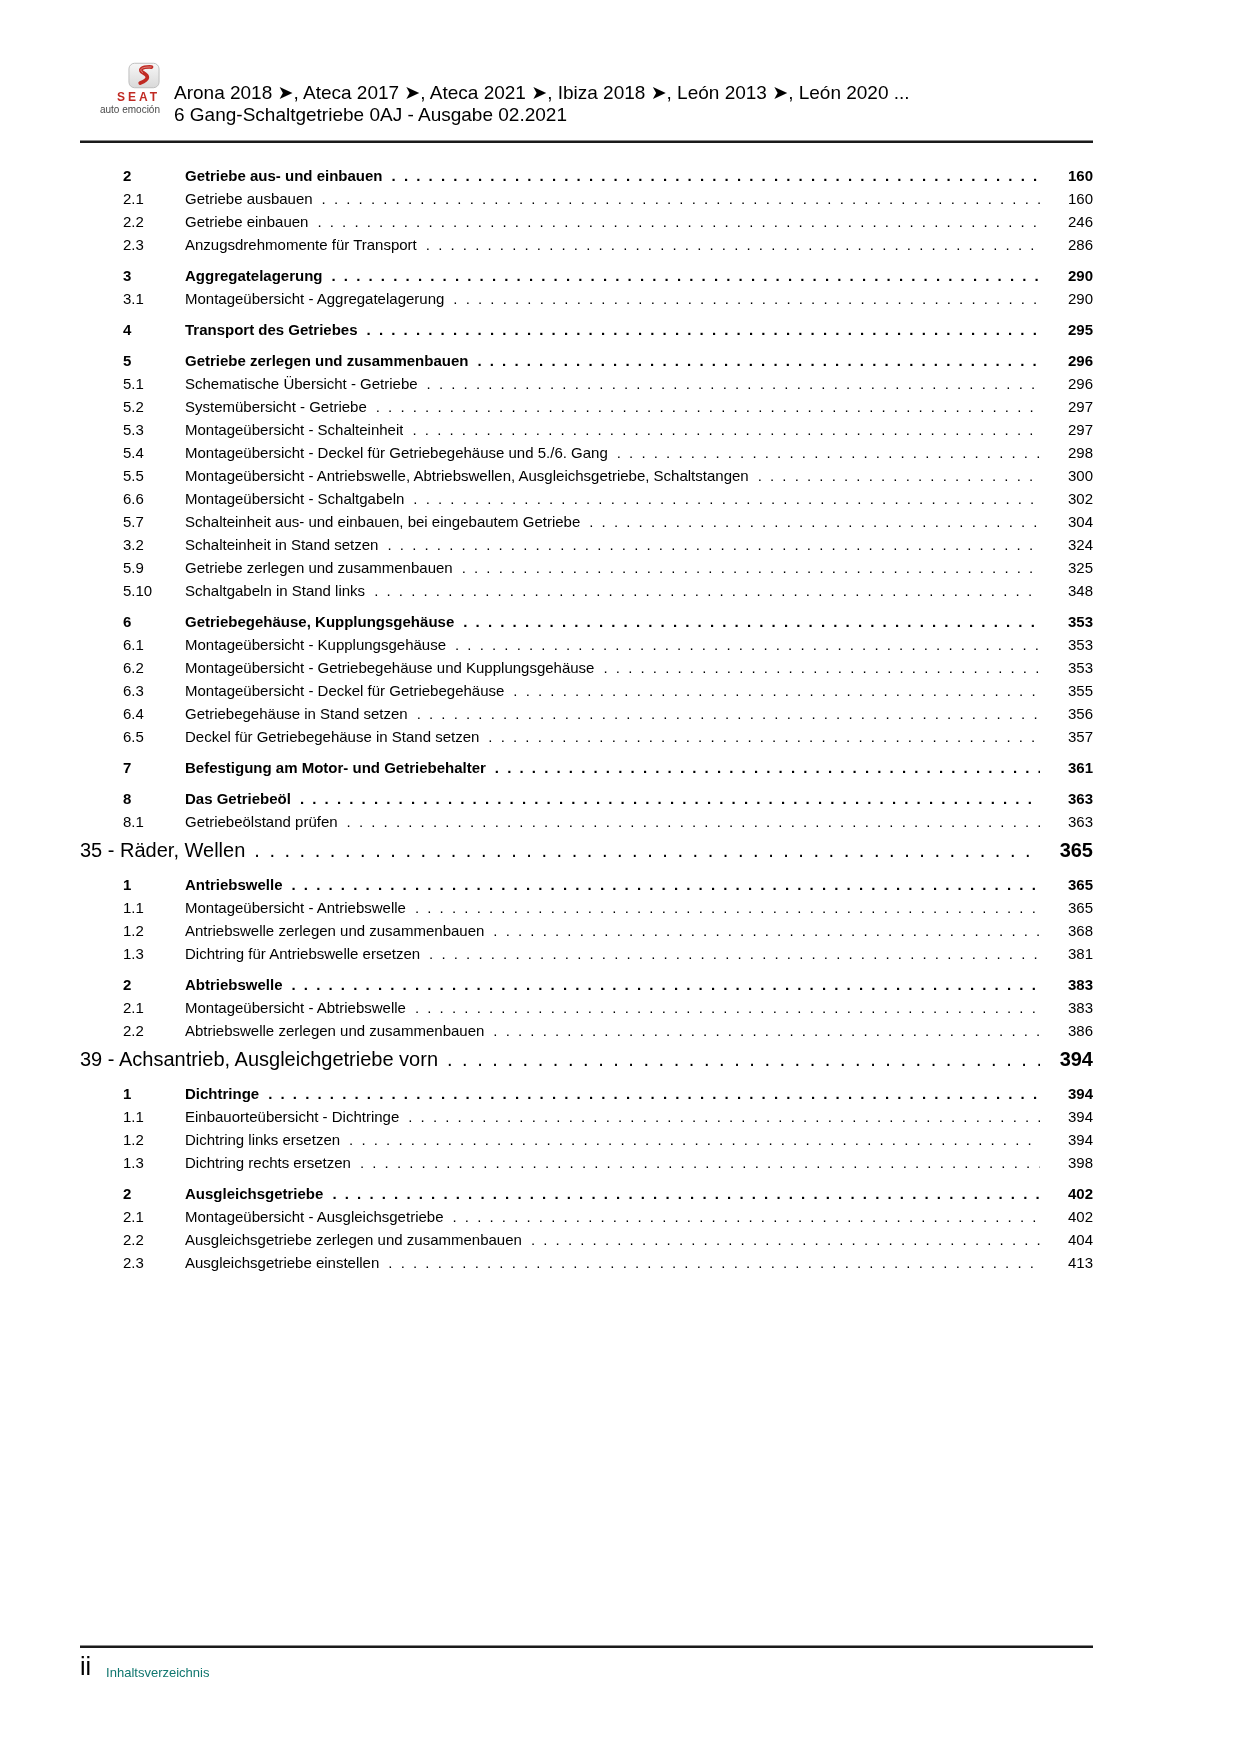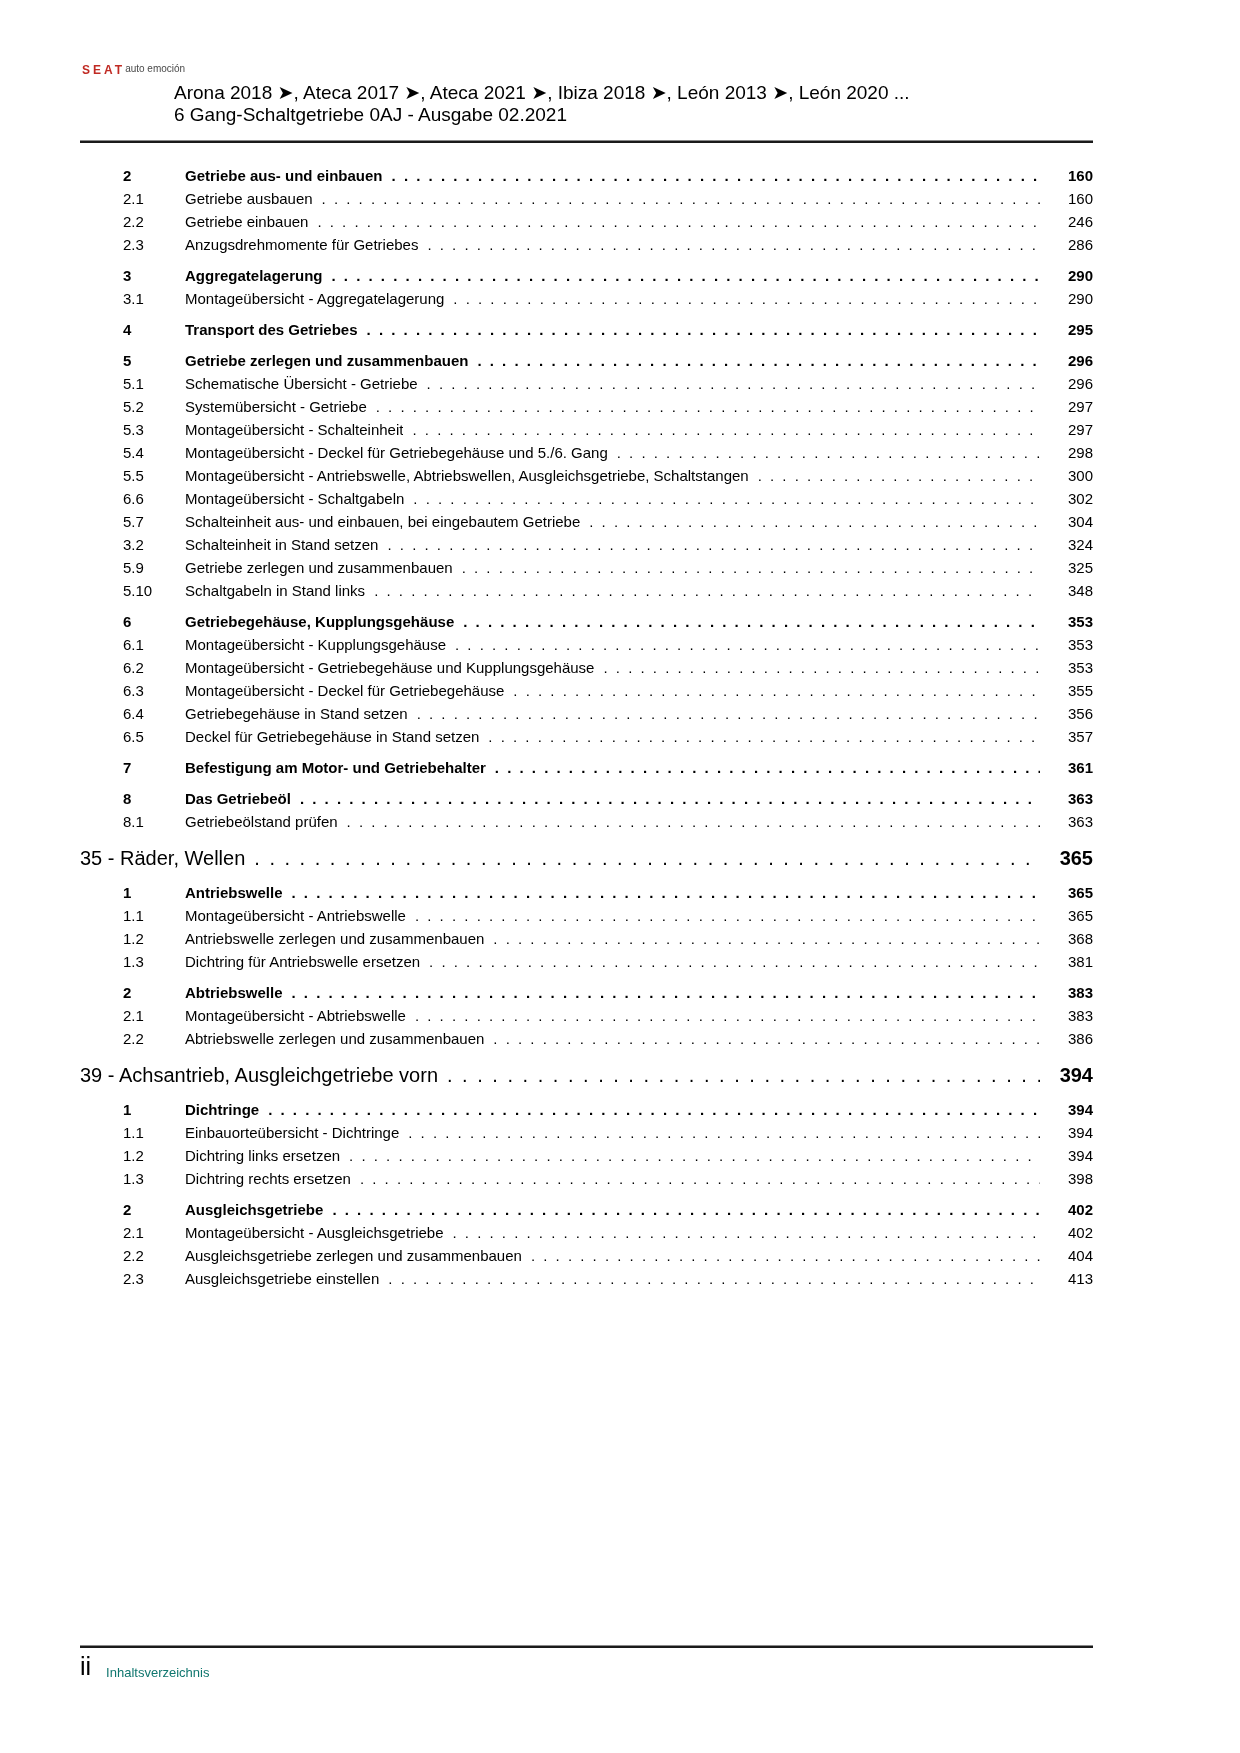--- a/index.html
+++ b/index.html
@@ -7,21 +7,21 @@
     width: 1240px; height: 1753px;
     font-family: "Liberation Sans", sans-serif;
     color: #000;
     position: relative;
     overflow: hidden;
   }
   .page { position: absolute; inset: 0; background: #fff; }
 
   
   .header { position: absolute; left: 82px; top: 62px; display: flex; align-items: flex-start; }
-  .logo-block { width: 78px; display: flex; flex-direction: row; align-items: flex-start; margin-right: 14px; }
+  .logo-block { width: 78px; display: flex; flex-direction: column; align-items: flex-end; margin-right: 14px; }
   .logo-badge { width: 32px; height: 27px; }
   .logo-brand {
     color: #c02a23; font-weight: bold; font-size: 12px; letter-spacing: 3px;
     margin-top: 2px; line-height: 12px;
   }
   .logo-tagline { color: #4a4a4a; font-size: 10px; line-height: 11px; margin-top: 1px; white-space: nowrap; }
   .header-text { padding-top: 20px; }
   .header-line { font-size: 19px; line-height: 22px; white-space: nowrap; }
   .header-rule { position: absolute; left: 80px; top: 140px; width: 1013px; height: 3px;
     background: linear-gradient(#8a8a8a 33%, #1a1a1a 33%); }
@@ -39,21 +39,21 @@
   .leader { flex: 1 1 12px; min-width: 12px; overflow: hidden; white-space: nowrap; margin: 0 9px 0 9px; }
   .leader::after {
     content: ". . . . . . . . . . . . . . . . . . . . . . . . . . . . . . . . . . . . . . . . . . . . . . . . . . . . . . . . . . . . . . . . . . . . . . . . . . . . . . . . . . . . . . . . . . . . . . . . . . . .";
     letter-spacing: 2px;
   }
   .toc-page { flex: 0 0 auto; min-width: 44px; text-align: right; }
 
   .toc-heading-row {
     display: flex; align-items: baseline;
     font-size: 20px; line-height: 30px;
-    margin-top: 10px; margin-bottom: 3px;
+    margin-top: 2px; margin-bottom: 3px;
     white-space: nowrap;
   }
   .toc-heading-row .toc-page { font-weight: bold; }
 
   
   .footer-rule { position: absolute; left: 80px; top: 1645px; width: 1013px; height: 3px;
     background: linear-gradient(#8a8a8a 33%, #1a1a1a 33%); }
   .footer { position: absolute; left: 80px; top: 1652px; display: flex; align-items: flex-end; }
   .footer-pagenum { font-size: 25px; line-height: 28px; }
   .footer-label { font-size: 13px; margin-left: 15px; color: #0f766e; }
@@ -100,21 +100,21 @@
         <span class="toc-page">160</span>
       </div>
       <div class="toc-row">
         <span class="toc-num">2.2</span>
         <span class="toc-title">Getriebe einbauen</span>
         <span class="leader"></span>
         <span class="toc-page">246</span>
       </div>
       <div class="toc-row">
         <span class="toc-num">2.3</span>
-        <span class="toc-title">Anzugsdrehmomente für Getriebes</span>
+        <span class="toc-title">Anzugsdrehmomente für Transport</span>
         <span class="leader"></span>
         <span class="toc-page">286</span>
       </div>
       <div class="toc-row chapter">
         <span class="toc-num">3</span>
         <span class="toc-title">Aggregatelagerung</span>
         <span class="leader"></span>
         <span class="toc-page">290</span>
       </div>
       <div class="toc-row">

